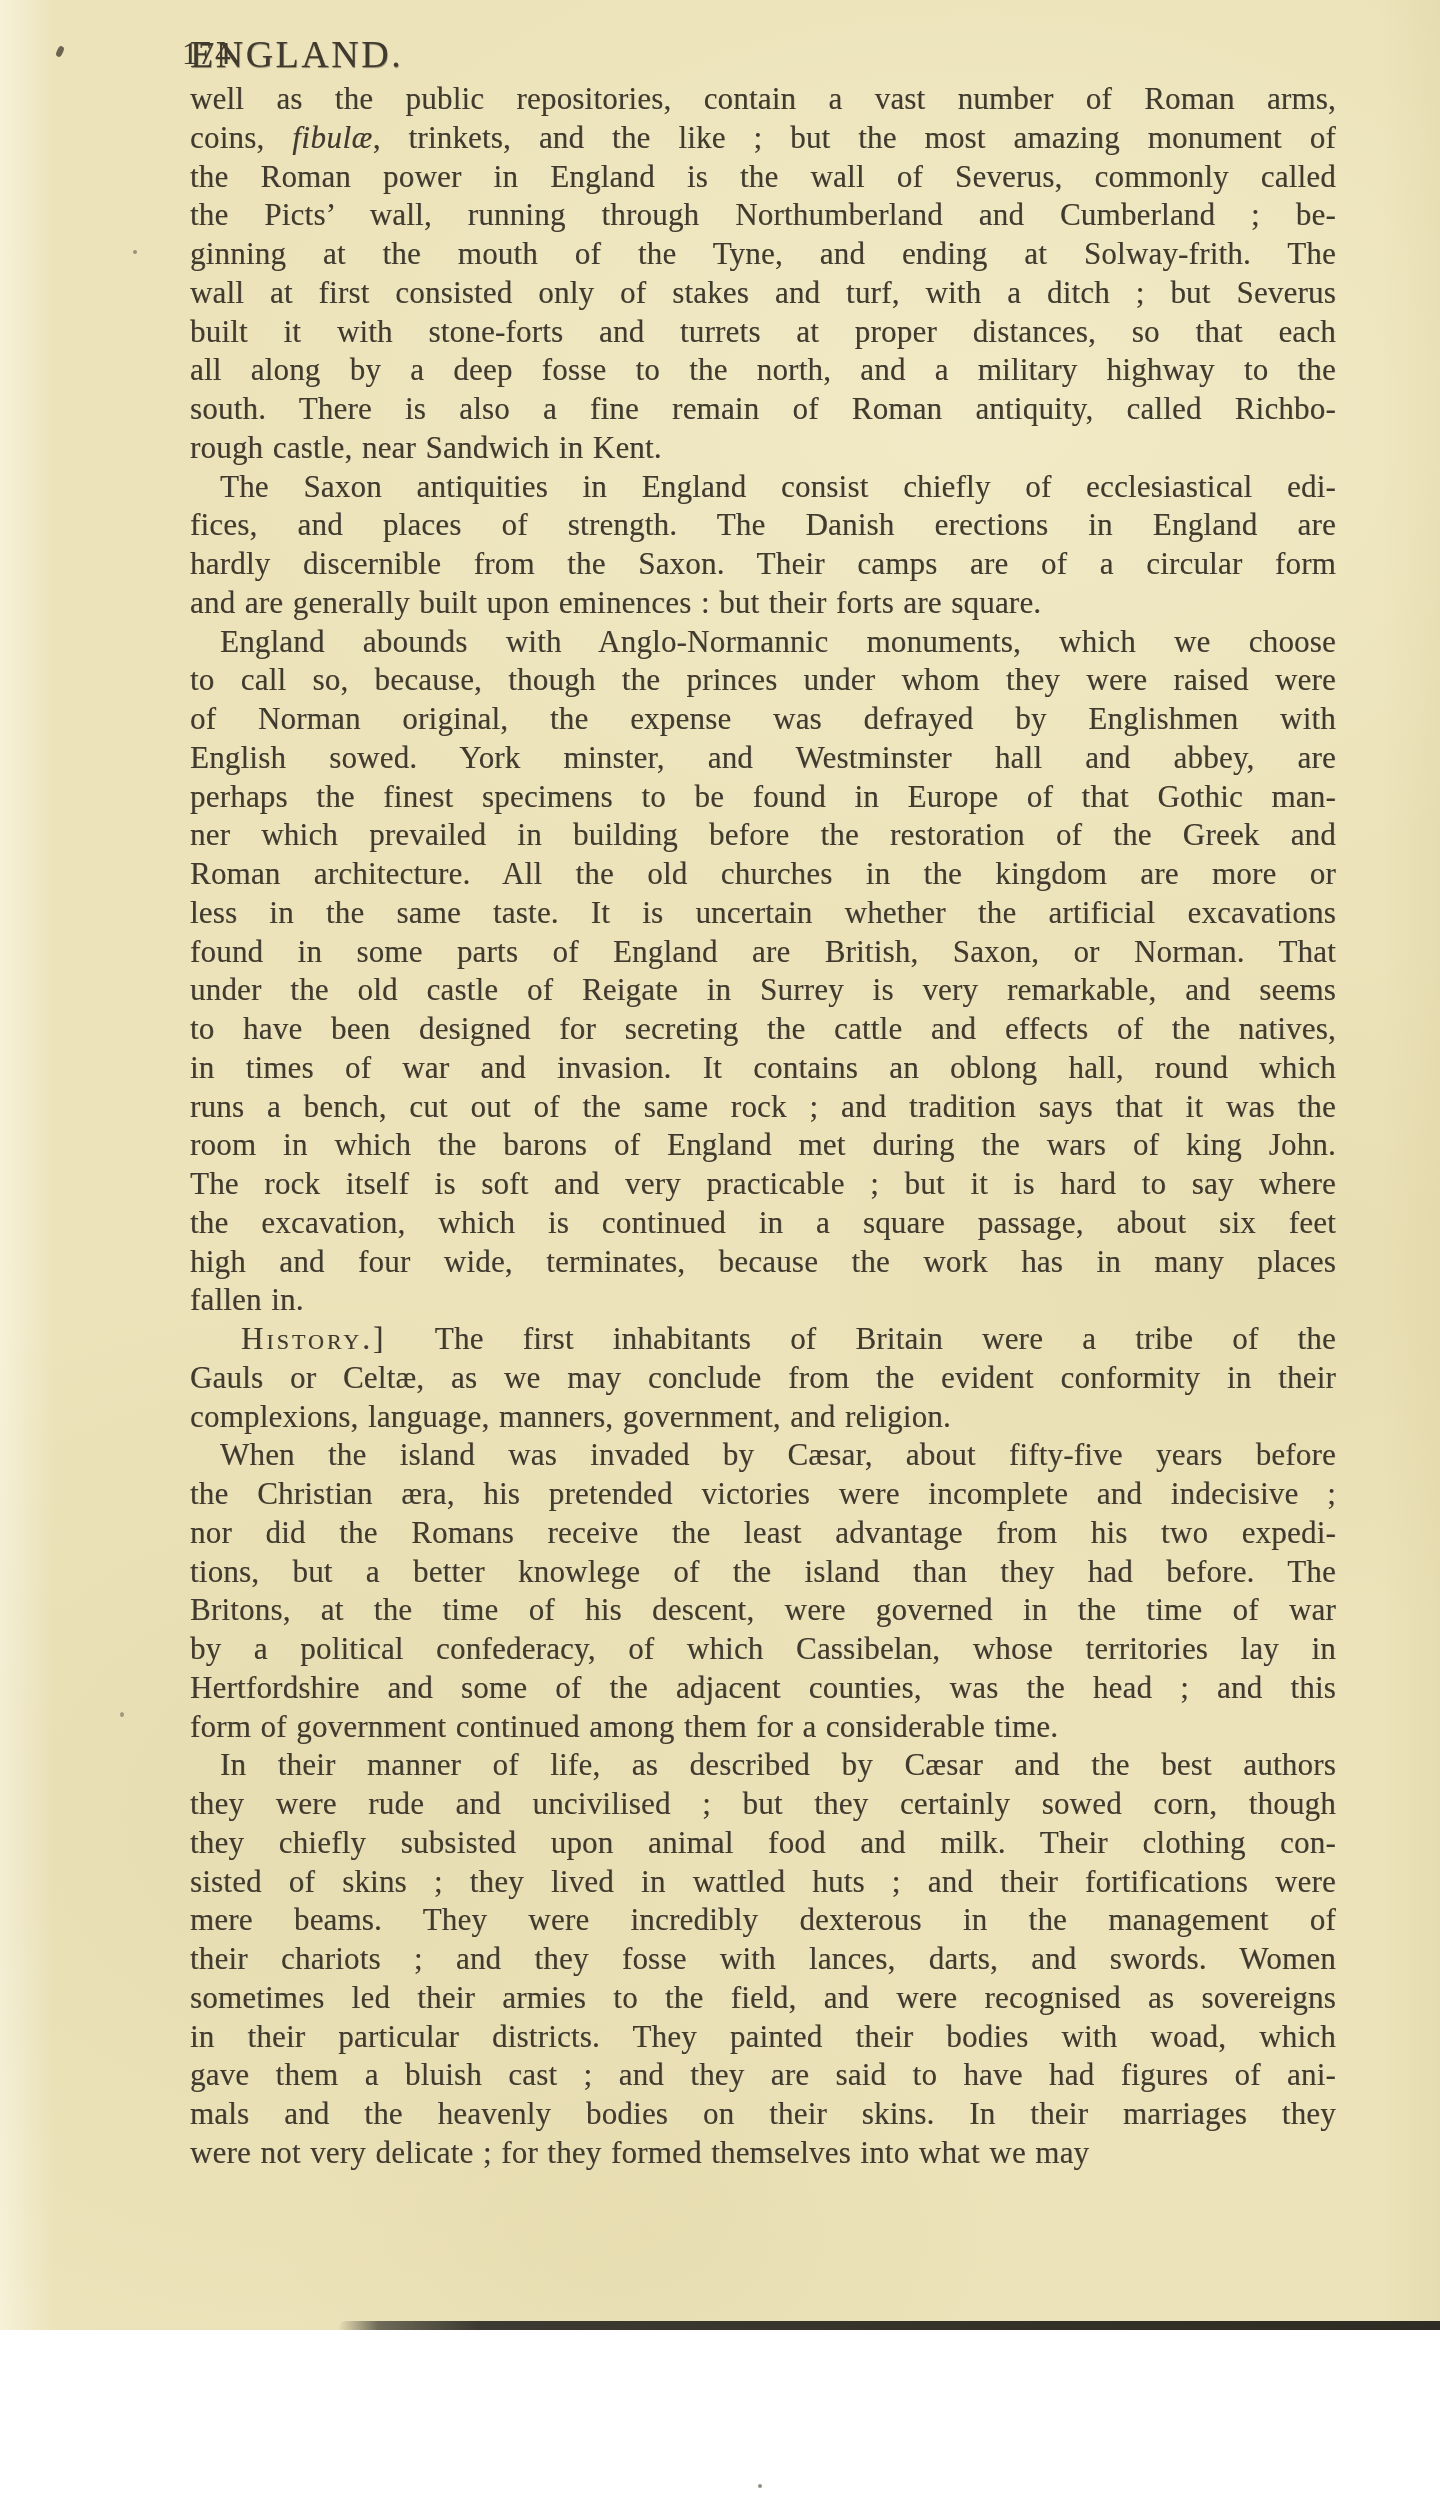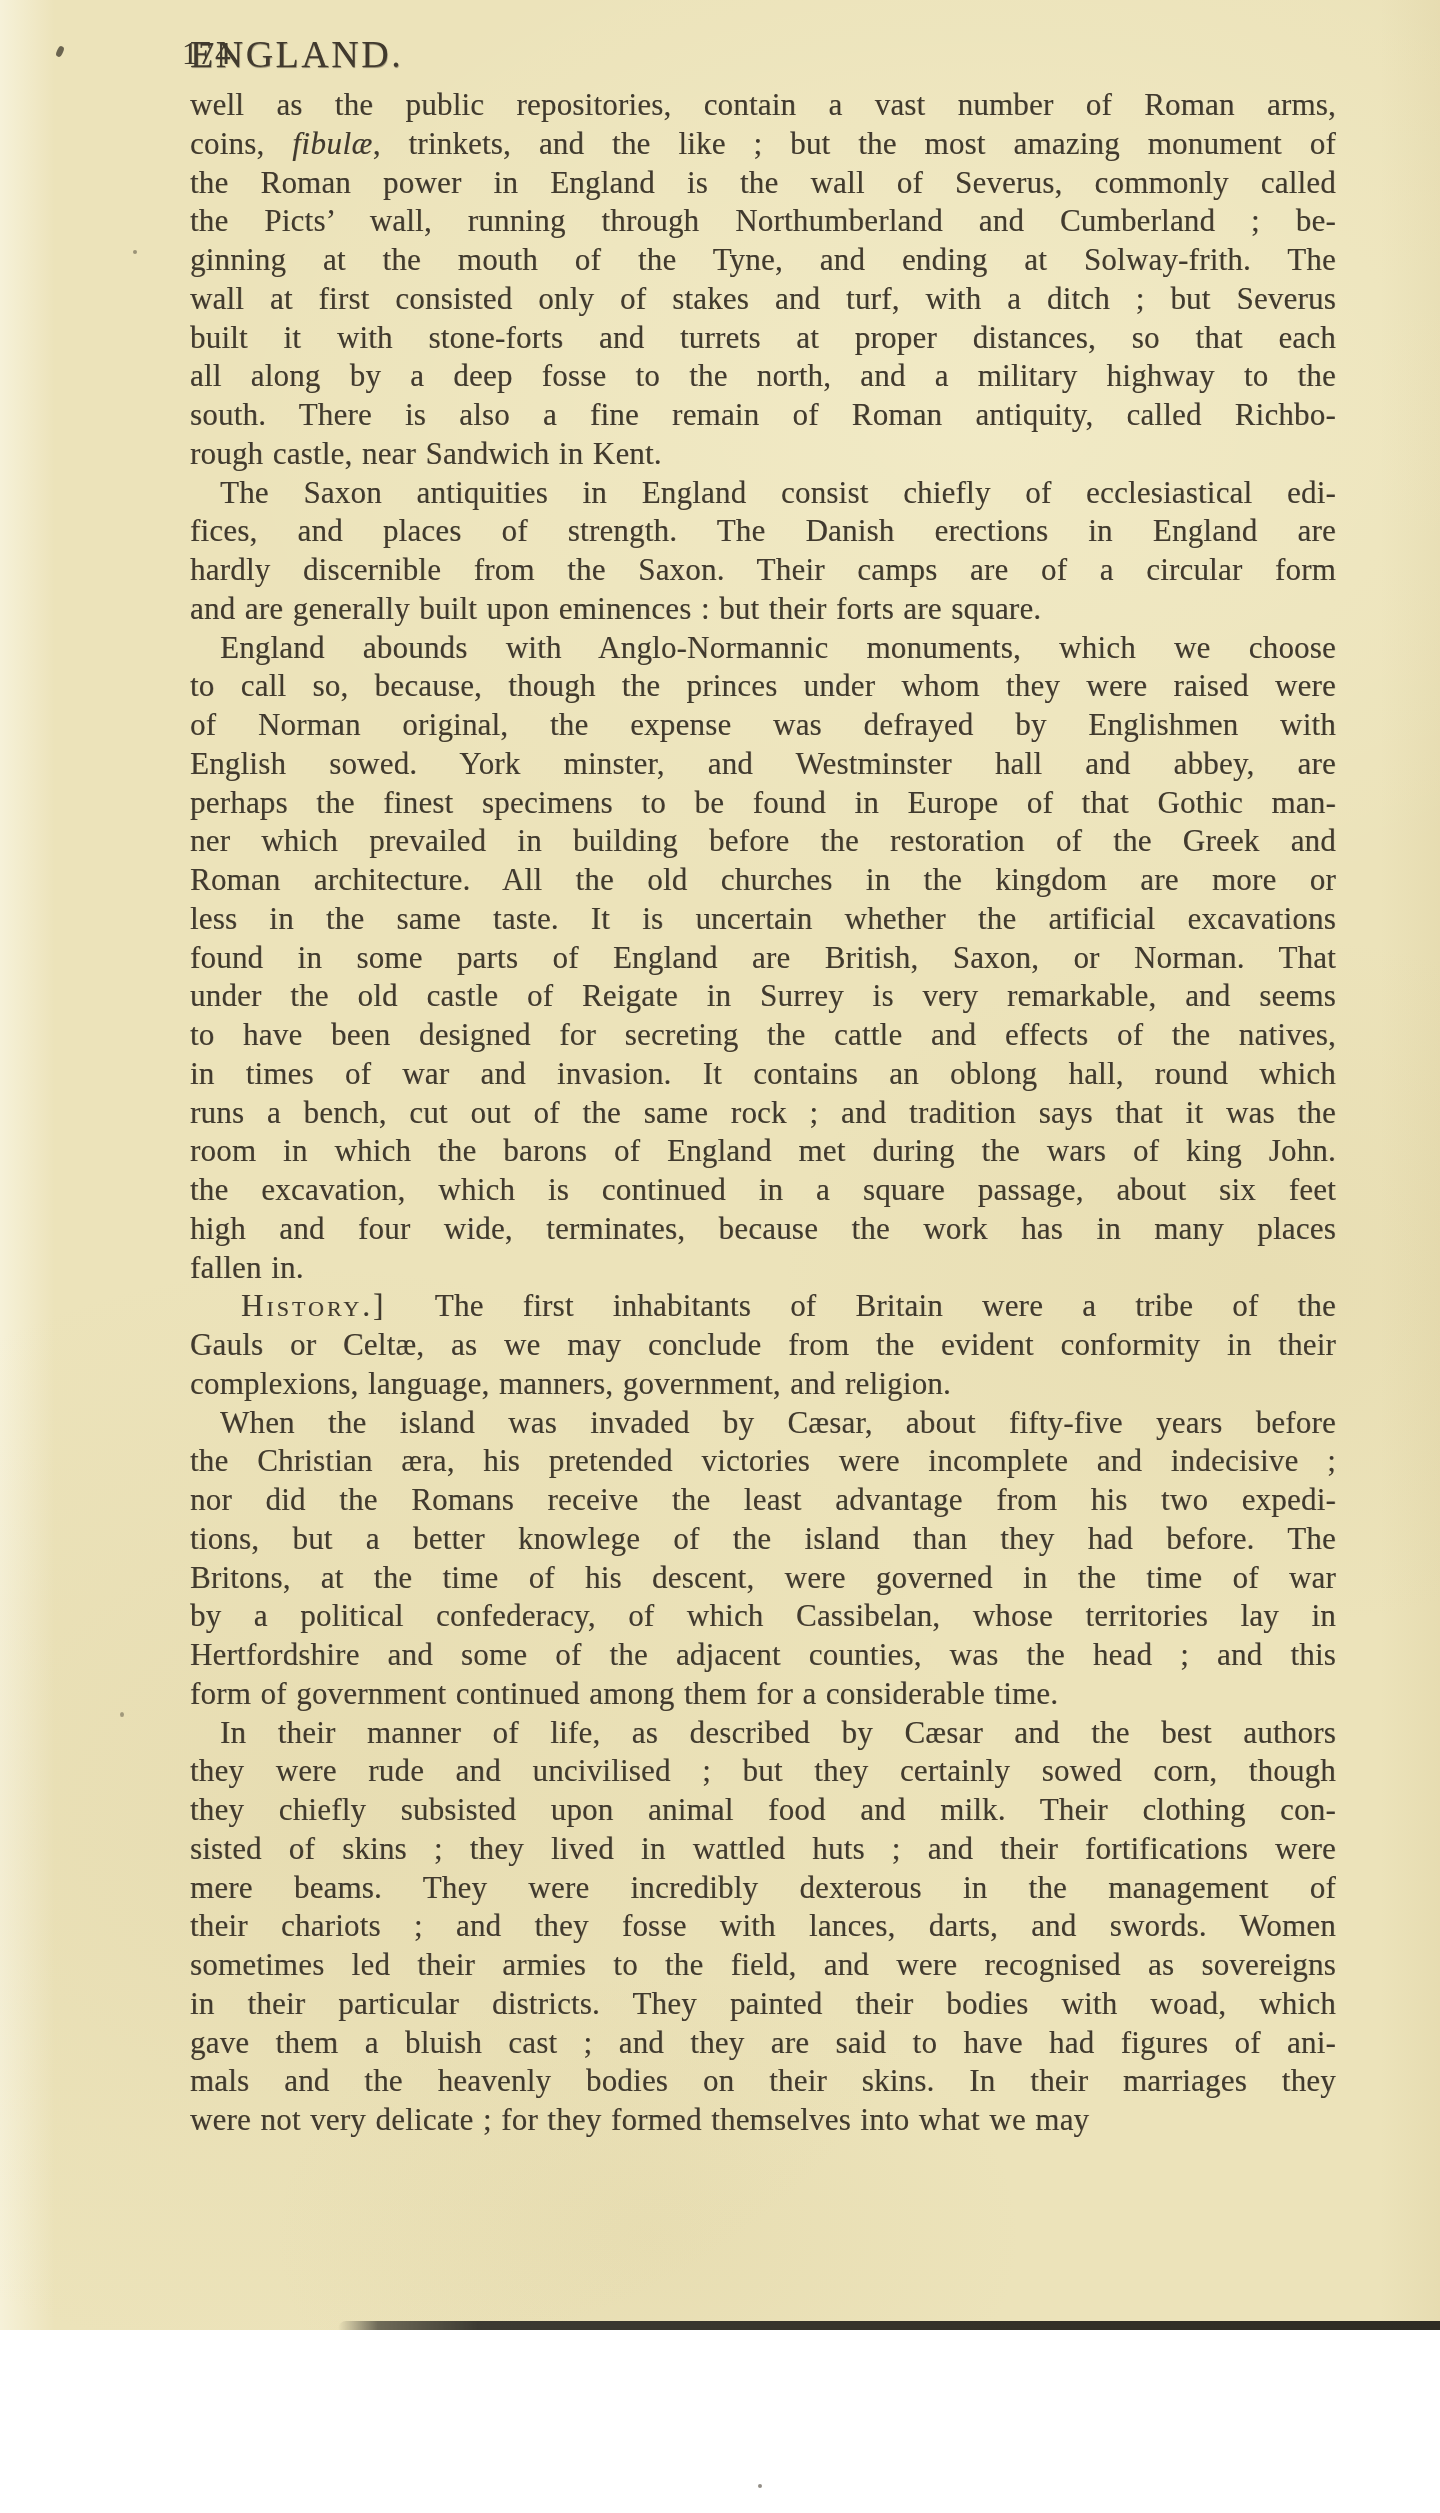--- a/index.html
+++ b/index.html
@@ -23,21 +23,21 @@
   .page-number{
     position:absolute;left:-8px;top:4px;font-size:31px;letter-spacing:1px;
     text-shadow:0.4px 0.4px 0.6px rgba(58,50,38,0.45);
   }
   .running-head{
     position:absolute;left:0;right:0;top:0;text-align:left;
     font-size:38px;letter-spacing:2.5px;
     text-shadow:0.5px 0.5px 0.7px rgba(58,50,38,0.5);
   }
   .text-block{
-    position:absolute;top:86px;left:190px;width:1146px;
+    position:absolute;top:80px;left:190px;width:1146px;
     font-size:31px;line-height:38.75px;
     text-shadow:0.4px 0.4px 0.5px rgba(58,50,38,0.4);
   }
   .para{margin:0;padding:0;}
   .line{
     height:38.75px;overflow:hidden;white-space:normal;
     text-align:justify;text-align-last:justify;
     word-spacing:1.5px;letter-spacing:0.2px;
   }
   .line.last{text-align-last:left;}
@@ -92,20 +92,21 @@
         <div class="line">perhaps the finest specimens to be found in Europe of that Gothic man-</div>
         <div class="line">ner which prevailed in building before the restoration of the Greek and</div>
         <div class="line">Roman architecture. All the old churches in the kingdom are more or</div>
         <div class="line">less in the same taste. It is uncertain whether the artificial excavations</div>
         <div class="line">found in some parts of England are British, Saxon, or Norman. That</div>
         <div class="line">under the old castle of Reigate in Surrey is very remarkable, and seems</div>
         <div class="line">to have been designed for secreting the cattle and effects of the natives,</div>
         <div class="line">in times of war and invasion. It contains an oblong hall, round which</div>
         <div class="line">runs a bench, cut out of the same rock ; and tradition says that it was the</div>
         <div class="line">room in which the barons of England met during the wars of king John.</div>
+        <div class="line">The rock itself is soft and very practicable ; but it is hard to say where</div>
         <div class="line">the excavation, which is continued in a square passage, about six feet</div>
         <div class="line">high and four wide, terminates, because the work has in many places</div>
         <div class="line last">fallen in.</div>
       </div>
       <div class="para">
         <div class="line indent"><span class="sc">History.]</span> The first inhabitants of Britain were a tribe of the</div>
         <div class="line">Gauls or Celtæ, as we may conclude from the evident conformity in their</div>
         <div class="line last">complexions, language, manners, government, and religion.</div>
       </div>
       <div class="para">

